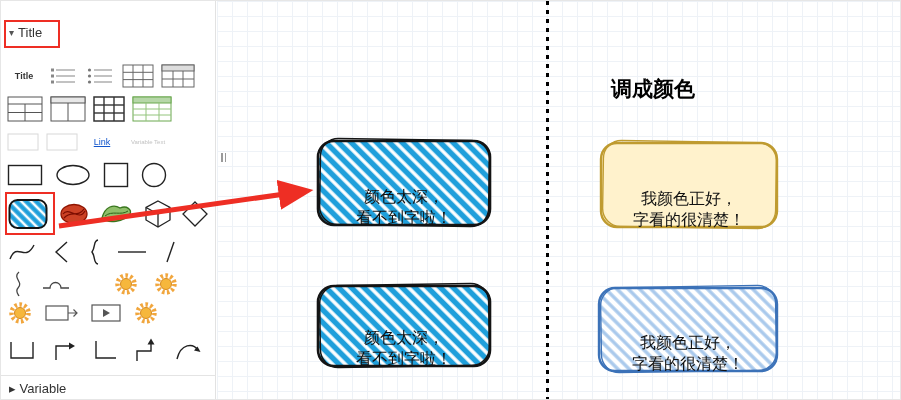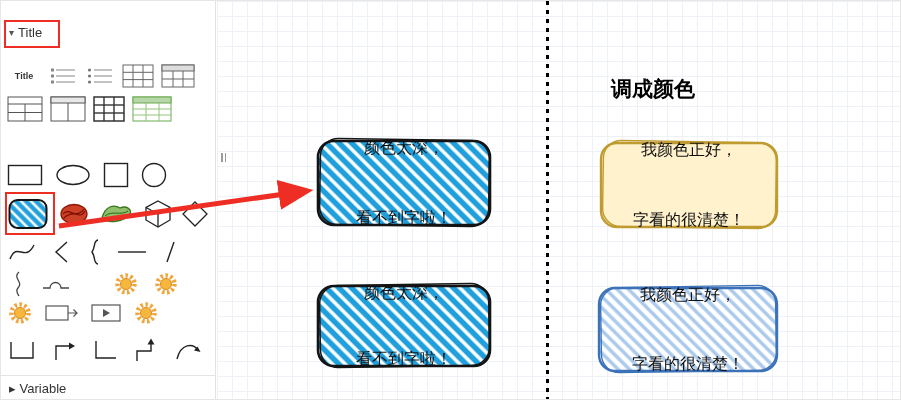--- a/index.html
+++ b/index.html
@@ -25,21 +25,21 @@
 
   
   .canvas{position:absolute;left:216px;top:0;width:685px;height:400px;background-color:#fff;
     background-image:linear-gradient(#eef2f7 1px,transparent 1px),linear-gradient(90deg,#eef2f7 1px,transparent 1px);
     background-size:15px 15px;}
   .divider{position:absolute;left:329px;top:0;width:3px;height:400px;
     background:repeating-linear-gradient(180deg,#000 0 4px,transparent 4px 9px);}
   .canvas-title{position:absolute;top:74px;transform:translateX(-50%);font-size:21px;font-weight:bold;color:#000;white-space:nowrap;}
   .shape-box{position:absolute;}
   .shape-box svg.fill-svg{position:absolute;left:0;top:0;width:100%;height:100%;}
-  .box-text{position:absolute;inset:0;display:flex;flex-direction:column;align-items:center;justify-content:space-between;
+  .box-text{position:absolute;inset:0;display:flex;flex-direction:column;align-items:center;justify-content:flex-end;
     font-size:16px;line-height:1.35;color:#111;font-weight:500;text-align:center;white-space:nowrap;}
   .handle{position:absolute;left:4px;top:152px;width:7px;height:10px;display:flex;gap:2px;}
   .handle i{display:block;width:1.5px;height:9px;background:#9a9a9a;}
 
   
   .hl-box{position:absolute;border:2px solid var(--annotation-red);pointer-events:none;}
   .annot-svg{position:absolute;left:0;top:0;width:901px;height:400px;pointer-events:none;z-index:60;}
 </style>
 </head>
 <body>
@@ -135,20 +135,38 @@
             <rect x="1" y="1" width="38" height="24" fill="#fff" stroke="#6aa84f"></rect>
             <rect x="1" y="1" width="38" height="6" fill="#b6d7a8" stroke="#6aa84f"></rect>
             <line x1="14" y1="7" x2="14" y2="25" stroke="#93c47d"></line>
             <line x1="27" y1="7" x2="27" y2="25" stroke="#93c47d"></line>
             <line x1="1" y1="13" x2="39" y2="13" stroke="#93c47d"></line>
             <line x1="1" y1="19" x2="39" y2="19" stroke="#93c47d"></line>
           </svg>
       </div>
     </div>
 
+    <div class="row" style="top:128px;height:26px;">
+      <div class="thumb">
+        <svg width="32" height="18">
+            <rect x="1" y="1" width="30" height="16" fill="#fff" stroke="#d8d8d8"></rect>
+          </svg>
+      </div>
+      <div class="thumb">
+        <svg width="32" height="18">
+            <rect x="1" y="1" width="30" height="16" fill="#fff" stroke="#d8d8d8"></rect>
+          </svg>
+      </div>
+      <div class="thumb link-thumb">
+          <span>Link</span>
+        </div>
+      <div class="thumb var-thumb">
+          <span>Variable Text</span>
+        </div>
+    </div>
 
     <div class="row" style="top:158px;height:32px;gap:12px;">
       <div class="thumb">
         <svg width="36" height="24">
             <rect x="1.5" y="2.5" width="33" height="19" fill="#fff" stroke="#222" stroke-width="1.4"></rect>
           </svg>
       </div>
       <div class="thumb">
         <svg width="36" height="24">
             <ellipse cx="18" cy="12" rx="16" ry="9.5" fill="#fff" stroke="#222" stroke-width="1.4"></ellipse>

